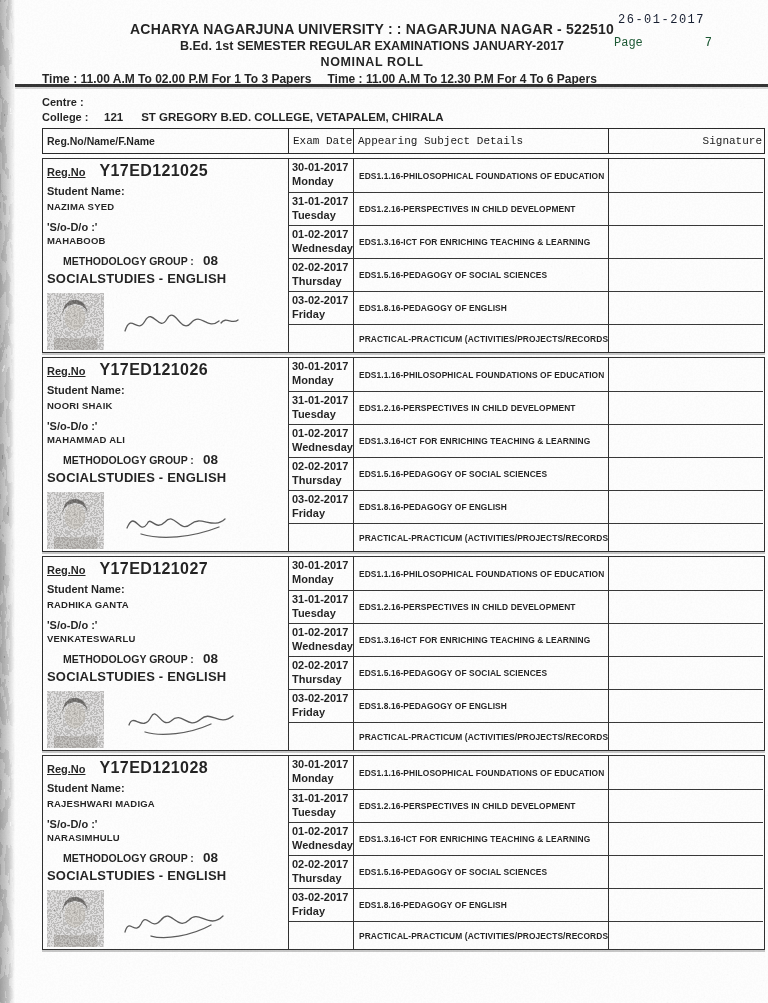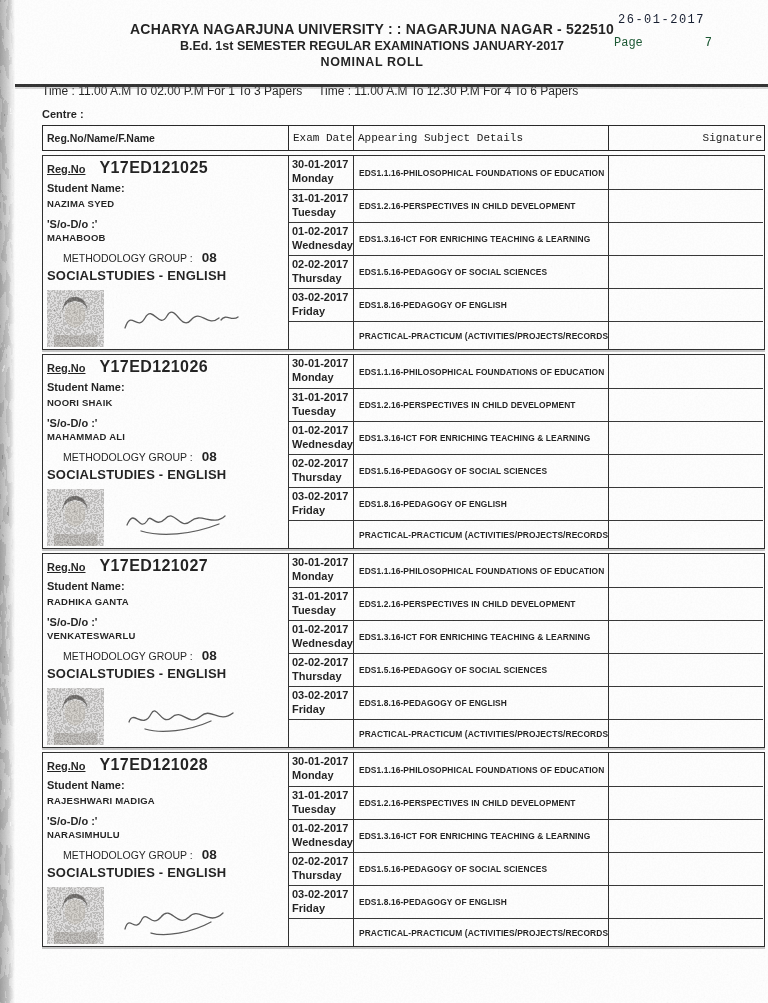--- a/index.html
+++ b/index.html
@@ -21,21 +21,21 @@
   .content { position:absolute; left:42px; top:0; width:723px; }
   .scan-date { position:absolute; left:576px; top:13px; font-family:"Liberation Mono", monospace;
     font-size:12px; letter-spacing:1.5px; color:#0f172a; }
   .page-line { position:absolute; left:572px; top:36px; font-family:"Liberation Mono", monospace;
     font-size:12px; color:#14532d; display:flex; }
   .page-num { margin-left:62px; }
   .titles { width:660px; text-align:center; padding-top:21px; }
   .t1 { font-size:14px; font-weight:bold; letter-spacing:.2px; }
   .t2 { font-size:12.5px; font-weight:bold; margin-top:2px; }
   .t3 { font-size:12.5px; font-weight:bold; margin-top:2px; letter-spacing:.6px; }
-  .time-row { display:flex; gap:16px; margin-top:15px; font-weight:normal; font-size:12px; white-space:nowrap; }
+  .time-row { display:flex; gap:16px; margin-top:3px; font-weight:bold; font-size:12px; white-space:nowrap; }
   .rule { position:absolute; left:-42px; top:84px; width:768px; height:3px; background:#2e2e2e;
     box-shadow: 0 2px 0 rgba(140,140,140,.35); }
   .centre-line { margin-top:10px; display:flex; align-items:baseline; }
   .centre-label { font-size:11px; font-weight:bold; width:62px; flex:none; }
   .centre-value { font-size:14px; font-weight:bold; letter-spacing:.2px; }
   .college-line { margin-top:3px; display:flex; align-items:baseline; }
   .college-label { font-size:11px; font-weight:bold; width:62px; flex:none; }
   .college-code { font-size:11.5px; font-weight:bold; margin-right:18px; }
   .college-value { font-size:11.5px; font-weight:bold; }
   
@@ -51,21 +51,21 @@
   .info-cell { grid-column:1; grid-row:1 / span 6; display:flex; flex-direction:column;
     padding:3px 2px 2px 4px; overflow:hidden; }
   .reg-line { display:flex; align-items:baseline; }
   .reg-label { font-size:11px; font-weight:bold; text-decoration:underline; }
   .reg-no { font-size:16px; font-weight:bold; margin-left:14px; letter-spacing:.4px; }
   .lbl-name { font-size:11px; font-weight:bold; margin-top:5px; }
   .stu-name { font-size:9.5px; font-weight:bold; margin-top:4px; letter-spacing:.2px; }
   .lbl-parent { font-size:11px; font-weight:bold; margin-top:9px; }
   .parent-name { font-size:9.5px; font-weight:bold; margin-top:2px; letter-spacing:.2px; }
   .group-line { display:flex; align-items:baseline; margin-top:7px; }
-  .lbl-group { font-size:10.5px; font-weight:normal;padding-left:16px; }
+  .lbl-group { font-size:10.5px; font-weight:bold;padding-left:16px; }
   .group-val { font-size:13.5px; font-weight:bold; margin-left:9px; }
   .method { font-size:13px; font-weight:bold; margin-top:3px; letter-spacing:.2px; }
   .photo-row { margin-top:auto; display:flex; align-items:flex-end; }
   .photo { width:57px; height:57px; flex:none; }
   .sig-scribble { margin-left:16px; margin-bottom:6px; }
   .c-date, .c-subj, .c-sig { border-left:1.2px solid #2a2a2a; }
   .rt { border-top:1px solid #333; }
   .c-date { padding:2px 0 0 3px; }
   .c-date .d1 { font-size:11px; font-weight:bold; white-space:nowrap; }
   .c-date .d2 { font-size:11px; font-weight:bold; margin-top:2px; }
@@ -123,20 +123,25 @@
   <div class="time-row">
     <span>Time : 11.00 A.M To 02.00 P.M For 1 To 3 Papers</span>
     <span>Time : 11.00 A.M To 12.30 P.M For 4 To 6 Papers</span>
   </div>
 
   <div class="rule"></div>
 
   <div class="centre-line">
     <span class="centre-label">Centre :</span>
   </div>
+  <div class="college-line">
+    <span class="college-label">College :</span>
+    <span class="college-code">121</span>
+    <span class="college-value">ST GREGORY B.ED. COLLEGE, VETAPALEM, CHIRALA</span>
+  </div>
 
   <div class="thead">
     <div class="h1">Reg.No/Name/F.Name</div>
     <div class="hm">Exam Date</div>
     <div class="hm">Appearing Subject Details</div>
     <div class="hm hs">Signature</div>
   </div>
 
   <div id="blocks">
   <div class="block">

